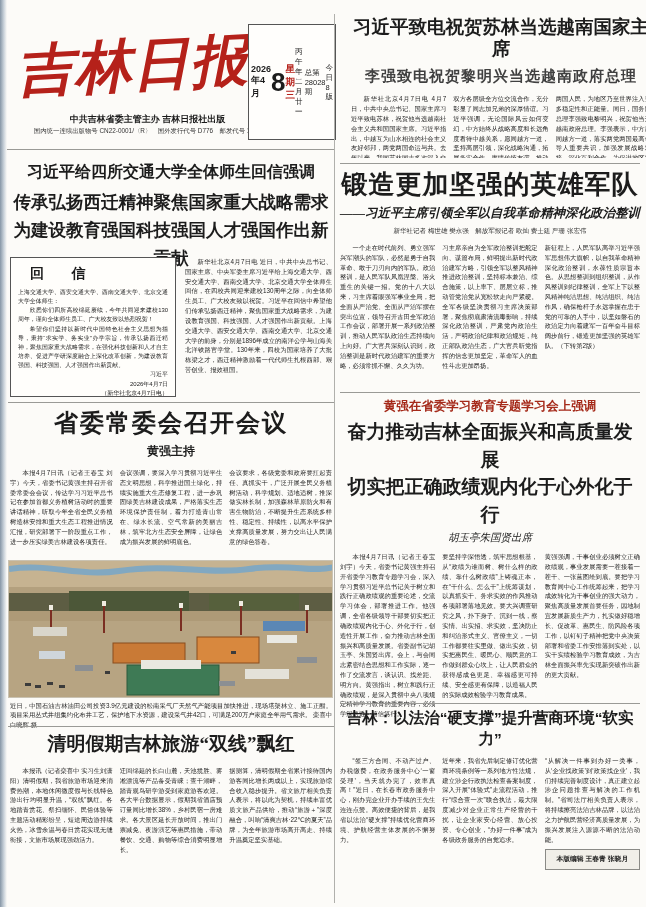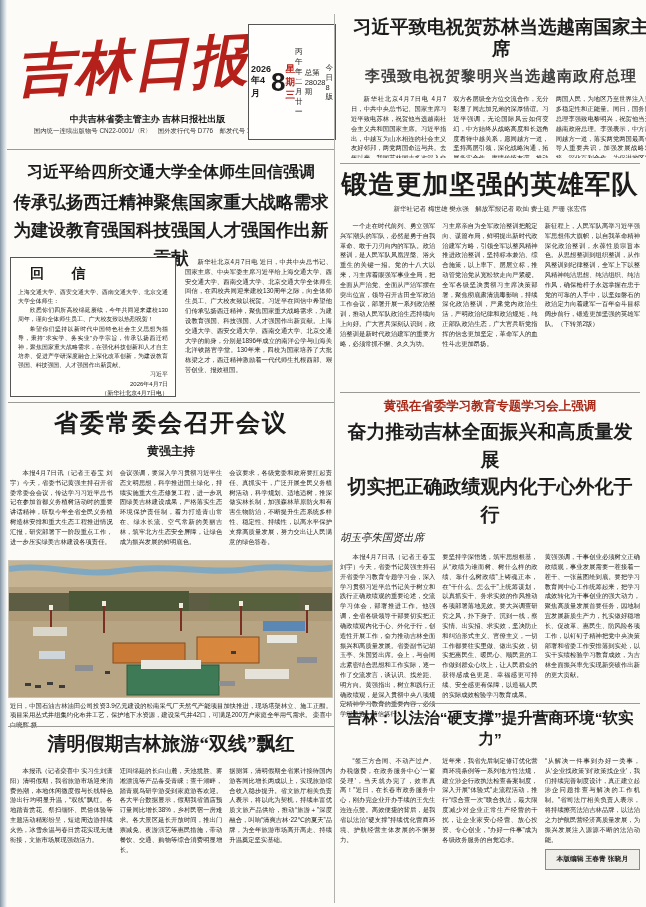--- a/index.html
+++ b/index.html
@@ -49,21 +49,21 @@
     font-family:"Liberation Serif","DejaVu Serif",serif;letter-spacing:1px;line-height:1.15;}
   .army-sub{margin-top:5px;font-size:12.5px;font-weight:bold;font-style:italic;text-align:center;
     font-family:"Liberation Serif","DejaVu Serif",serif;}
   .army-by{margin-top:5px;font-size:6.5px;text-align:center;color:#333;}
   .army-cols{margin-top:7px;height:141px;}
 
   
   .study{position:absolute;left:340px;top:398px;width:300px;}
   .study-kicker{font-size:12.5px;font-weight:900;color:#a52a1a;text-align:center;}
   .study-h{margin-top:3px;font-size:19px;font-weight:900;text-align:center;line-height:1.45;}
-  .study-att{margin-top:3px;font-size:10.5px;font-style:italic;
+  .study-att{margin-top:3px;font-size:10.5px;text-align:center;font-style:italic;
     font-family:"Liberation Serif","DejaVu Serif",serif;}
   .study-cols{margin-top:7px;height:198px;}
 
   
   .biz{position:absolute;left:340px;top:708px;width:300px;}
   .biz-h{font-size:15.5px;font-weight:900;text-align:center;}
   .biz-by{margin-top:4px;font-size:7.5px;text-align:center;font-style:italic;
     font-family:"Liberation Serif","DejaVu Serif",serif;}
   .biz-cols{margin-top:6px;height:148px;}
   .editor-box{margin-top:5px;border:1px solid #8a8a86;background:#f1efe9;
@@ -136,20 +136,21 @@
         </div>
       <div class="col">
           <p style="text-indent:0">两国人民，为地区乃至世界注入更多稳定性和正能量。同日，国务院总理李强致电黎明兴，祝贺他当选越南政府总理。李强表示，中方愿同越方一道，落实两党两国最高领导人重要共识，加强发展战略对接，深化互利合作，为促进地区和平稳定与发展繁荣作出积极贡献。</p>
         </div>
     </div>
   </div>
   <div class="hr" style="left:340px;top:163px;width:300px;"></div>
 
   <div class="army">
     <div class="army-h">锻造更加坚强的英雄军队</div>
+    <div class="army-sub">——习近平主席引领全军以自我革命精神深化政治整训</div>
     <div class="army-by">新华社记者 梅世雄 樊永强　解放军报记者 欧灿 费士廷 严珊 张宏伟</div>
     <div class="cols army-cols">
       <div class="col">
           <p>一个走在时代前列、勇立强军兴军潮头的军队，必然是勇于自我革命、敢于刀刃向内的军队。政治整训，是人民军队凤凰涅槃、浴火重生的关键一招。党的十八大以来，习主席着眼强军事业全局，把全面从严治党、全面从严治军摆在突出位置，领导召开古田全军政治工作会议，部署开展一系列政治整训，推动人民军队政治生态持续向上向好。广大官兵深刻认识到，政治整训是新时代政治建军的重要方略，必须常抓不懈、久久为功。</p>
         </div>
       <div class="col">
           <p style="text-indent:0">习主席亲自为全军政治整训把舵定向、谋篇布局，鲜明提出新时代政治建军方略，引领全军以整风精神推进政治整训，坚持标本兼治、综合施策，以上率下、层层立标，推动管党治党从宽松软走向严紧硬。全军各级坚决贯彻习主席决策部署，聚焦彻底肃清流毒影响，持续深化政治整训，严肃党内政治生活，严明政治纪律和政治规矩，纯正部队政治生态，广大官兵听党指挥的信念更加坚定，革命军人的血性斗志更加昂扬。</p>
         </div>
       <div class="col">
           <p style="text-indent:0">新征程上，人民军队高举习近平强军思想伟大旗帜，以自我革命精神深化政治整训，永葆性质宗旨本色。从思想整训到组织整训，从作风整训到纪律整训，全军上下以整风精神纯洁思想、纯洁组织、纯洁作风，确保枪杆子永远掌握在忠于党的可靠的人手中，以坚如磐石的政治定力向着建军一百年奋斗目标阔步前行，锻造更加坚强的英雄军队。（下转第2版）</p>

